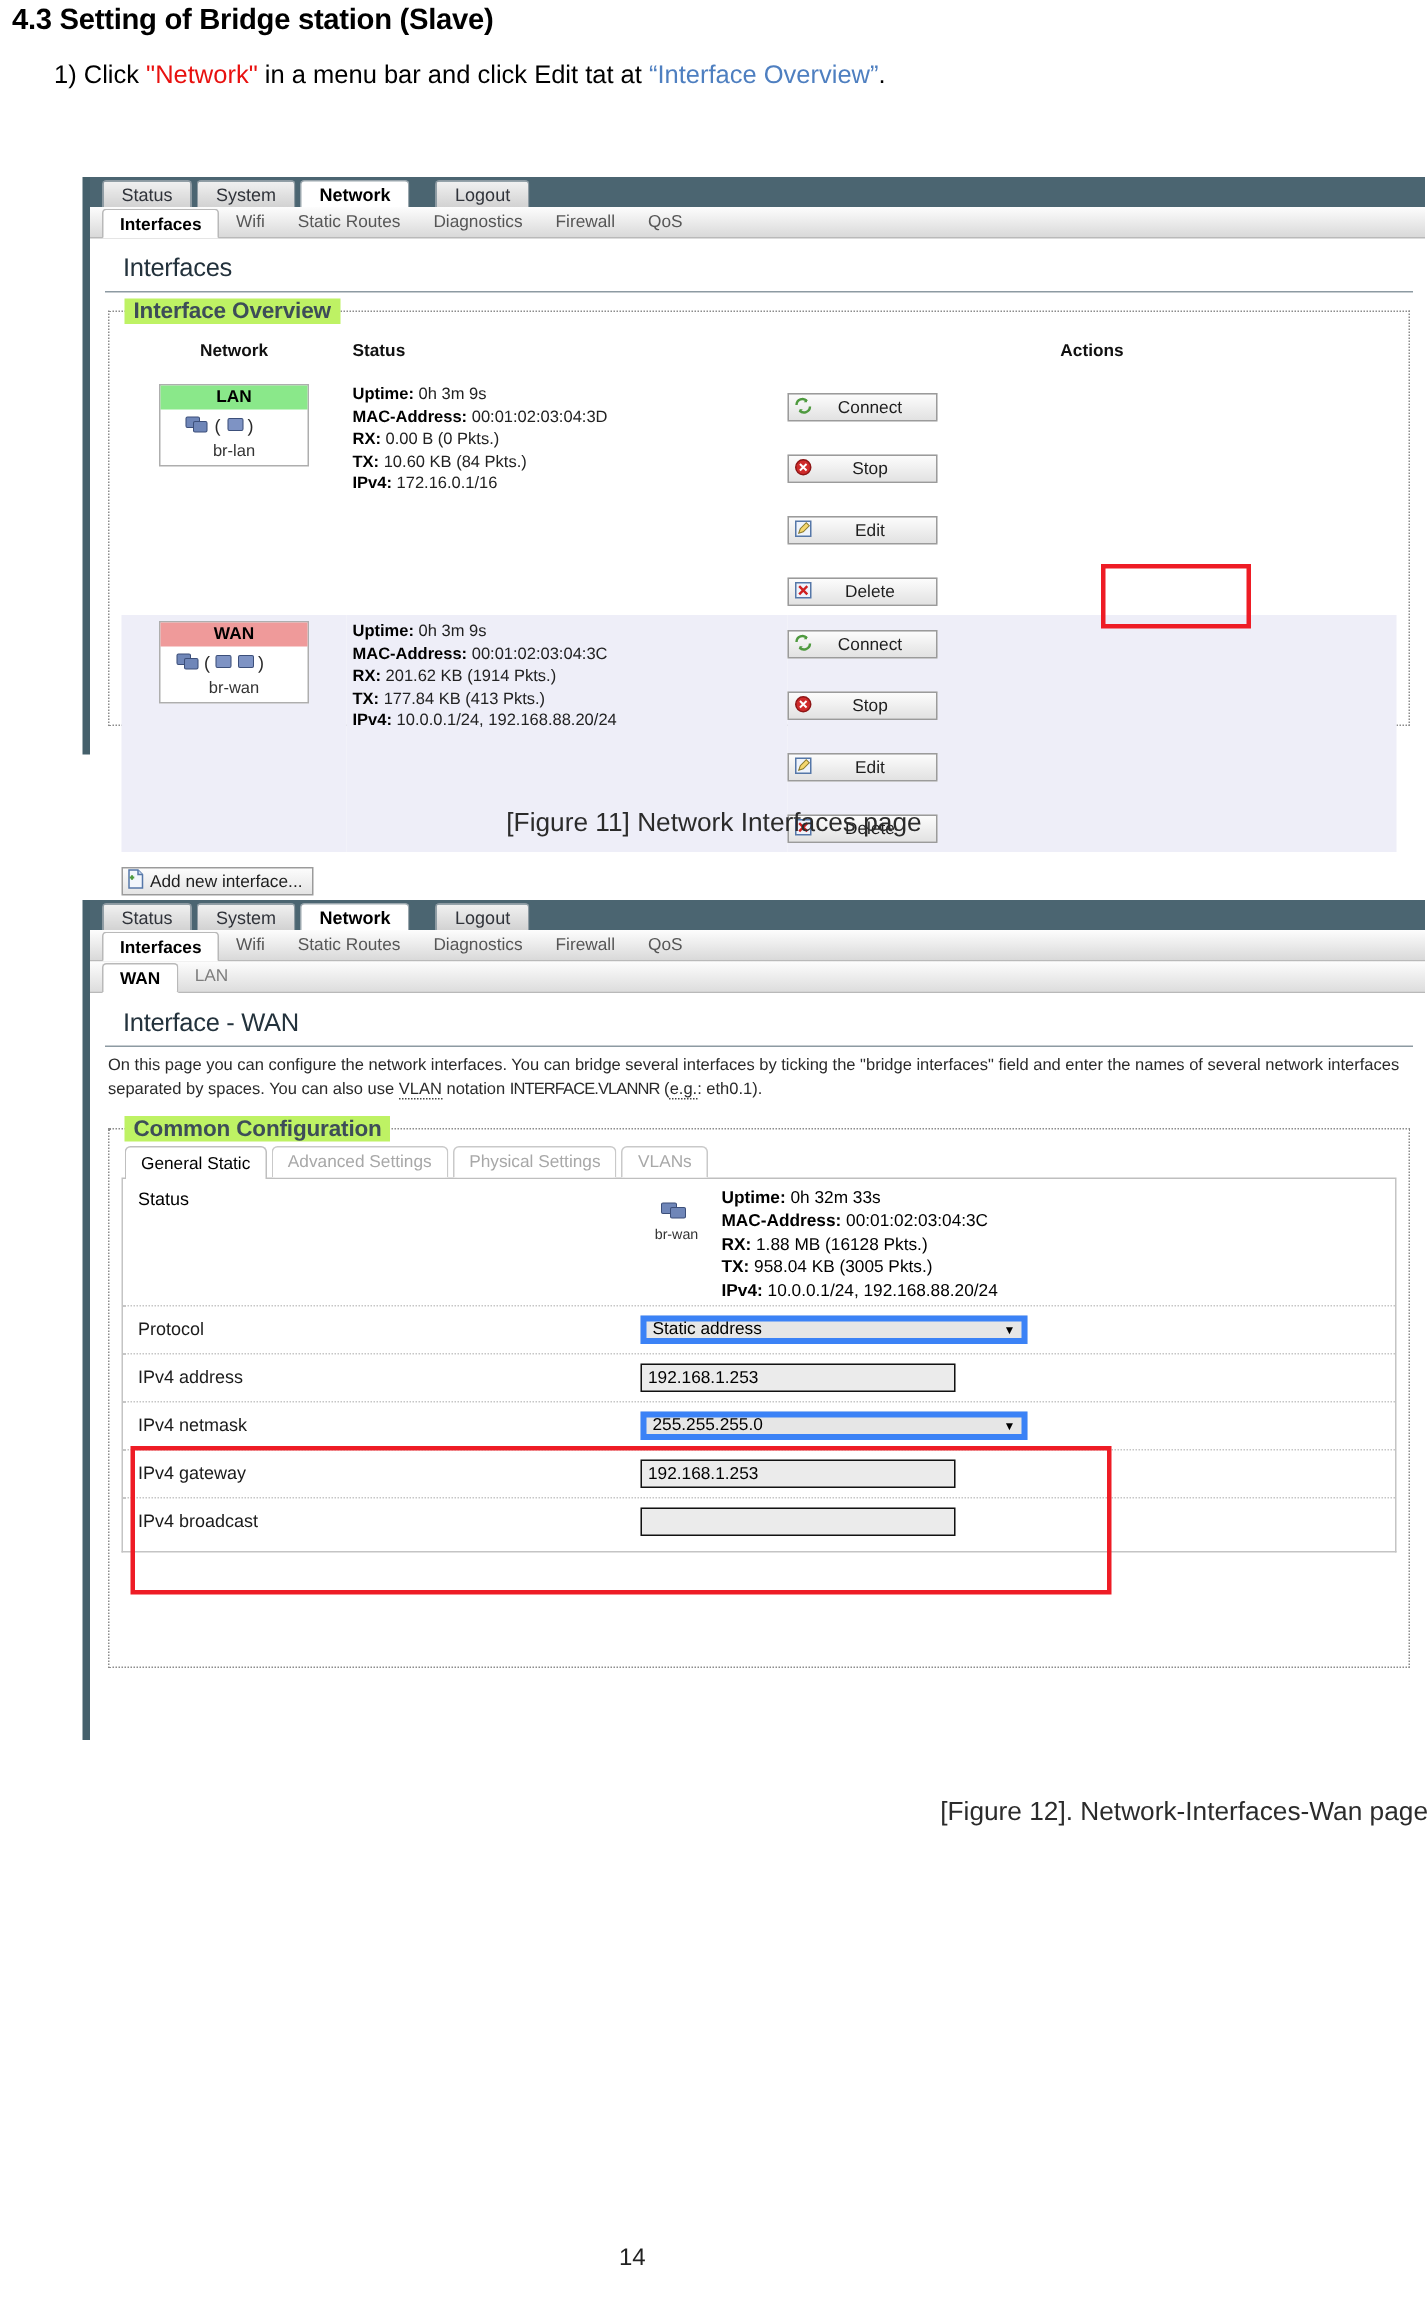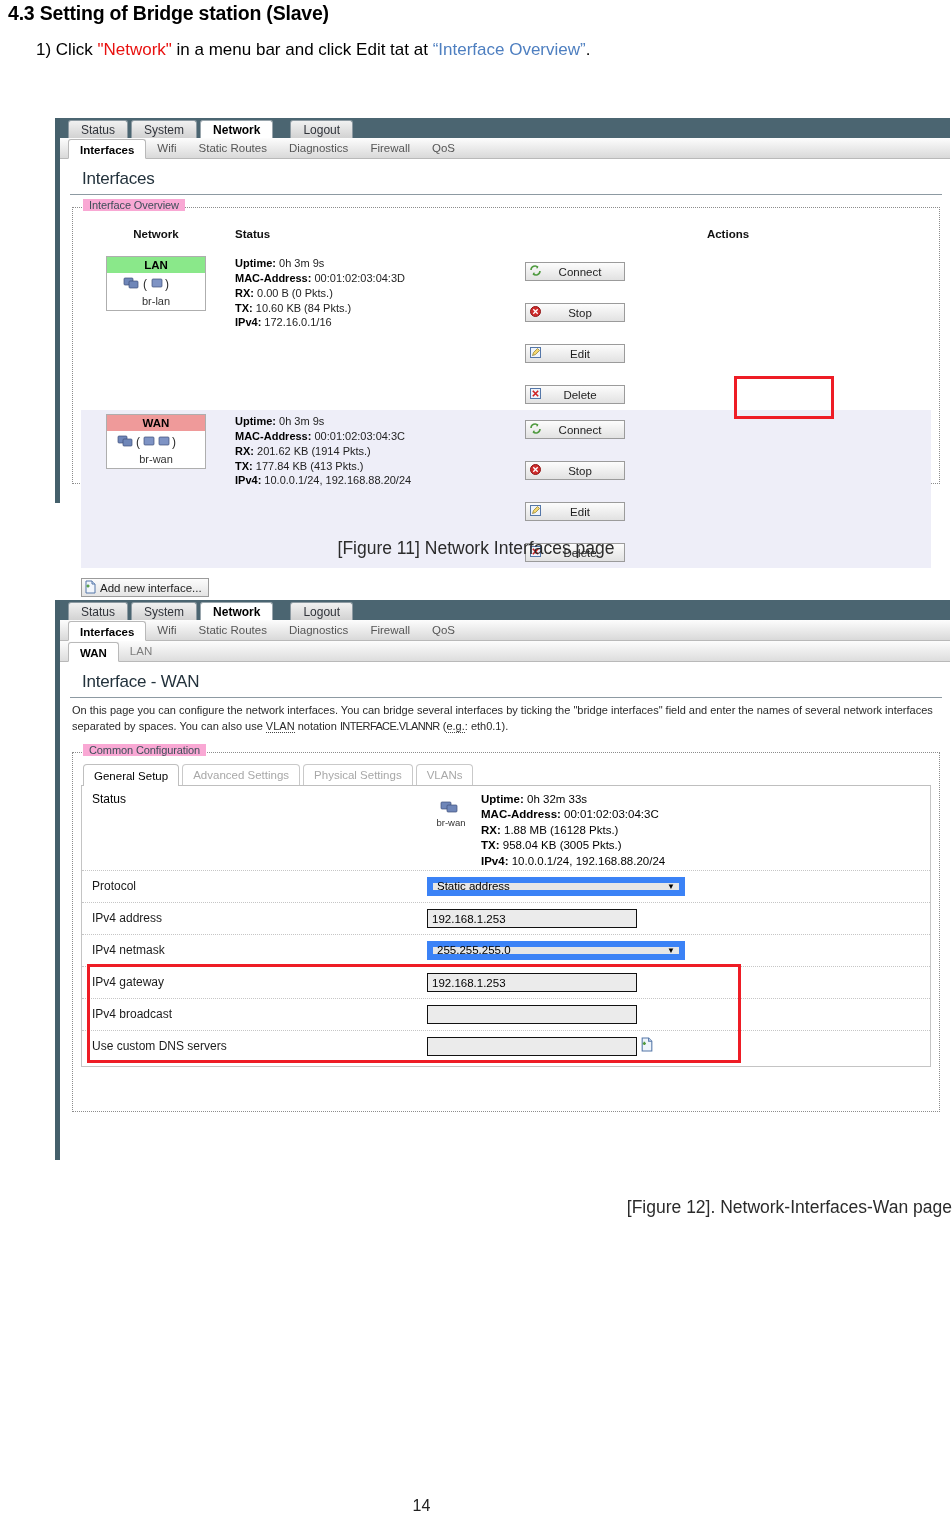--- a/index.html
+++ b/index.html
@@ -188,24 +188,24 @@
   .fieldset {
     position: relative;
     margin: 6px 10px 6px 12px;
     border: 1px dotted #8c8c8c;
     padding: 12px 8px 8px 8px;
   }
   .fieldset > .legend {
     position: absolute;
     top: -9px;
     left: 10px;
-    background: #f9a8d4;
+    background: #bef264;
     padding: 0 6px;
-    font-size: 11px;
-    font-weight: normal;
+    font-size: 15px;
+    font-weight: bold;
     color: #3d4d58;
     letter-spacing: -0.1px;
   }
 
   
   .iftable { width: 100%; border-collapse: collapse; }
   .iftable th {
     font-size: 11.5px;
     font-weight: bold;
     color: #111;
@@ -333,21 +333,21 @@
     background: #ebebeb;
     font-size: 11.5px;
     color: #000;
     line-height: 19px;
     padding: 0 4px;
     box-sizing: border-box;
   }
   .fselect {
     width: 258px;
     height: 19px;
-    border: 6px solid #3b82f6;
+    border: 4px solid #3b82f6;
     background: #e6e6e6;
     font-size: 11.5px;
     color: #000;
     line-height: 19px;
     padding: 0 4px;
     box-sizing: border-box;
     display: flex;
     align-items: center;
   }
   .fselect .val { flex: 1; }
@@ -626,21 +626,21 @@
     </div>
 
     <div class="page-title">Interface - WAN</div>
 
     <div class="page-desc"><span>On this page you can configure the network interfaces. You can bridge several interfaces by ticking the "bridge interfaces" field and enter the names of several network interfaces separated by spaces. You can also use </span><span class="u">VLAN</span><span> notation </span><span class="mono">INTERFACE.VLANNR</span><span> (</span><span class="u">e.g.</span><span>: eth0.1).</span></div>
 
     <div class="fieldset" style="margin-top:14px; height:340px; padding-top:10px;">
       <div class="legend">Common Configuration</div>
 
       <div class="cfgtabs">
-        <div class="ctab active">General Setup</div>
+        <div class="ctab active">General Static</div>
         <div class="ctab">Advanced Settings</div>
         <div class="ctab">Physical Settings</div>
         <div class="ctab">VLANs</div>
       </div>
 
       <div style="border:1px solid #c4c4c4; border-top:none; padding:0 0 4px 0;">
 
         <div class="statusrow">
           <div class="flabel">Status</div>
           <div class="devcell">
@@ -692,31 +692,20 @@
         <div class="frow">
           <div class="flabel">IPv4 gateway</div>
           <div class="finput">192.168.1.253</div>
         </div>
 
         <div class="frow">
           <div class="flabel">IPv4 broadcast</div>
           <div class="finput"></div>
         </div>
 
-        <div class="frow">
-          <div class="flabel">Use custom DNS servers</div>
-          <div class="finput"></div>
-          <span class="dns-add">
-            <svg width="14" height="15" viewBox="0 0 13 14">
-                <path d="M2 1h6l3 3v9H2z" fill="#eef4fb" stroke="#5577a8"></path>
-                <path d="M8 1v3h3" fill="#cfdcef" stroke="#5577a8"></path>
-                <path d="M4 4.5v3M2.5 6h3" stroke="#4f9a3f" stroke-width="1.4"></path>
-              </svg>
-          </span>
-        </div>
 
       </div>
     </div>
 
   </div>
 
   <div class="redbox" style="left:32px; top:364px; width:654px; height:99px;"></div>
 </div>
 
 <div class="fig-caption" id="fig12-caption">[Figure 12]. Network-Interfaces-Wan page</div>

